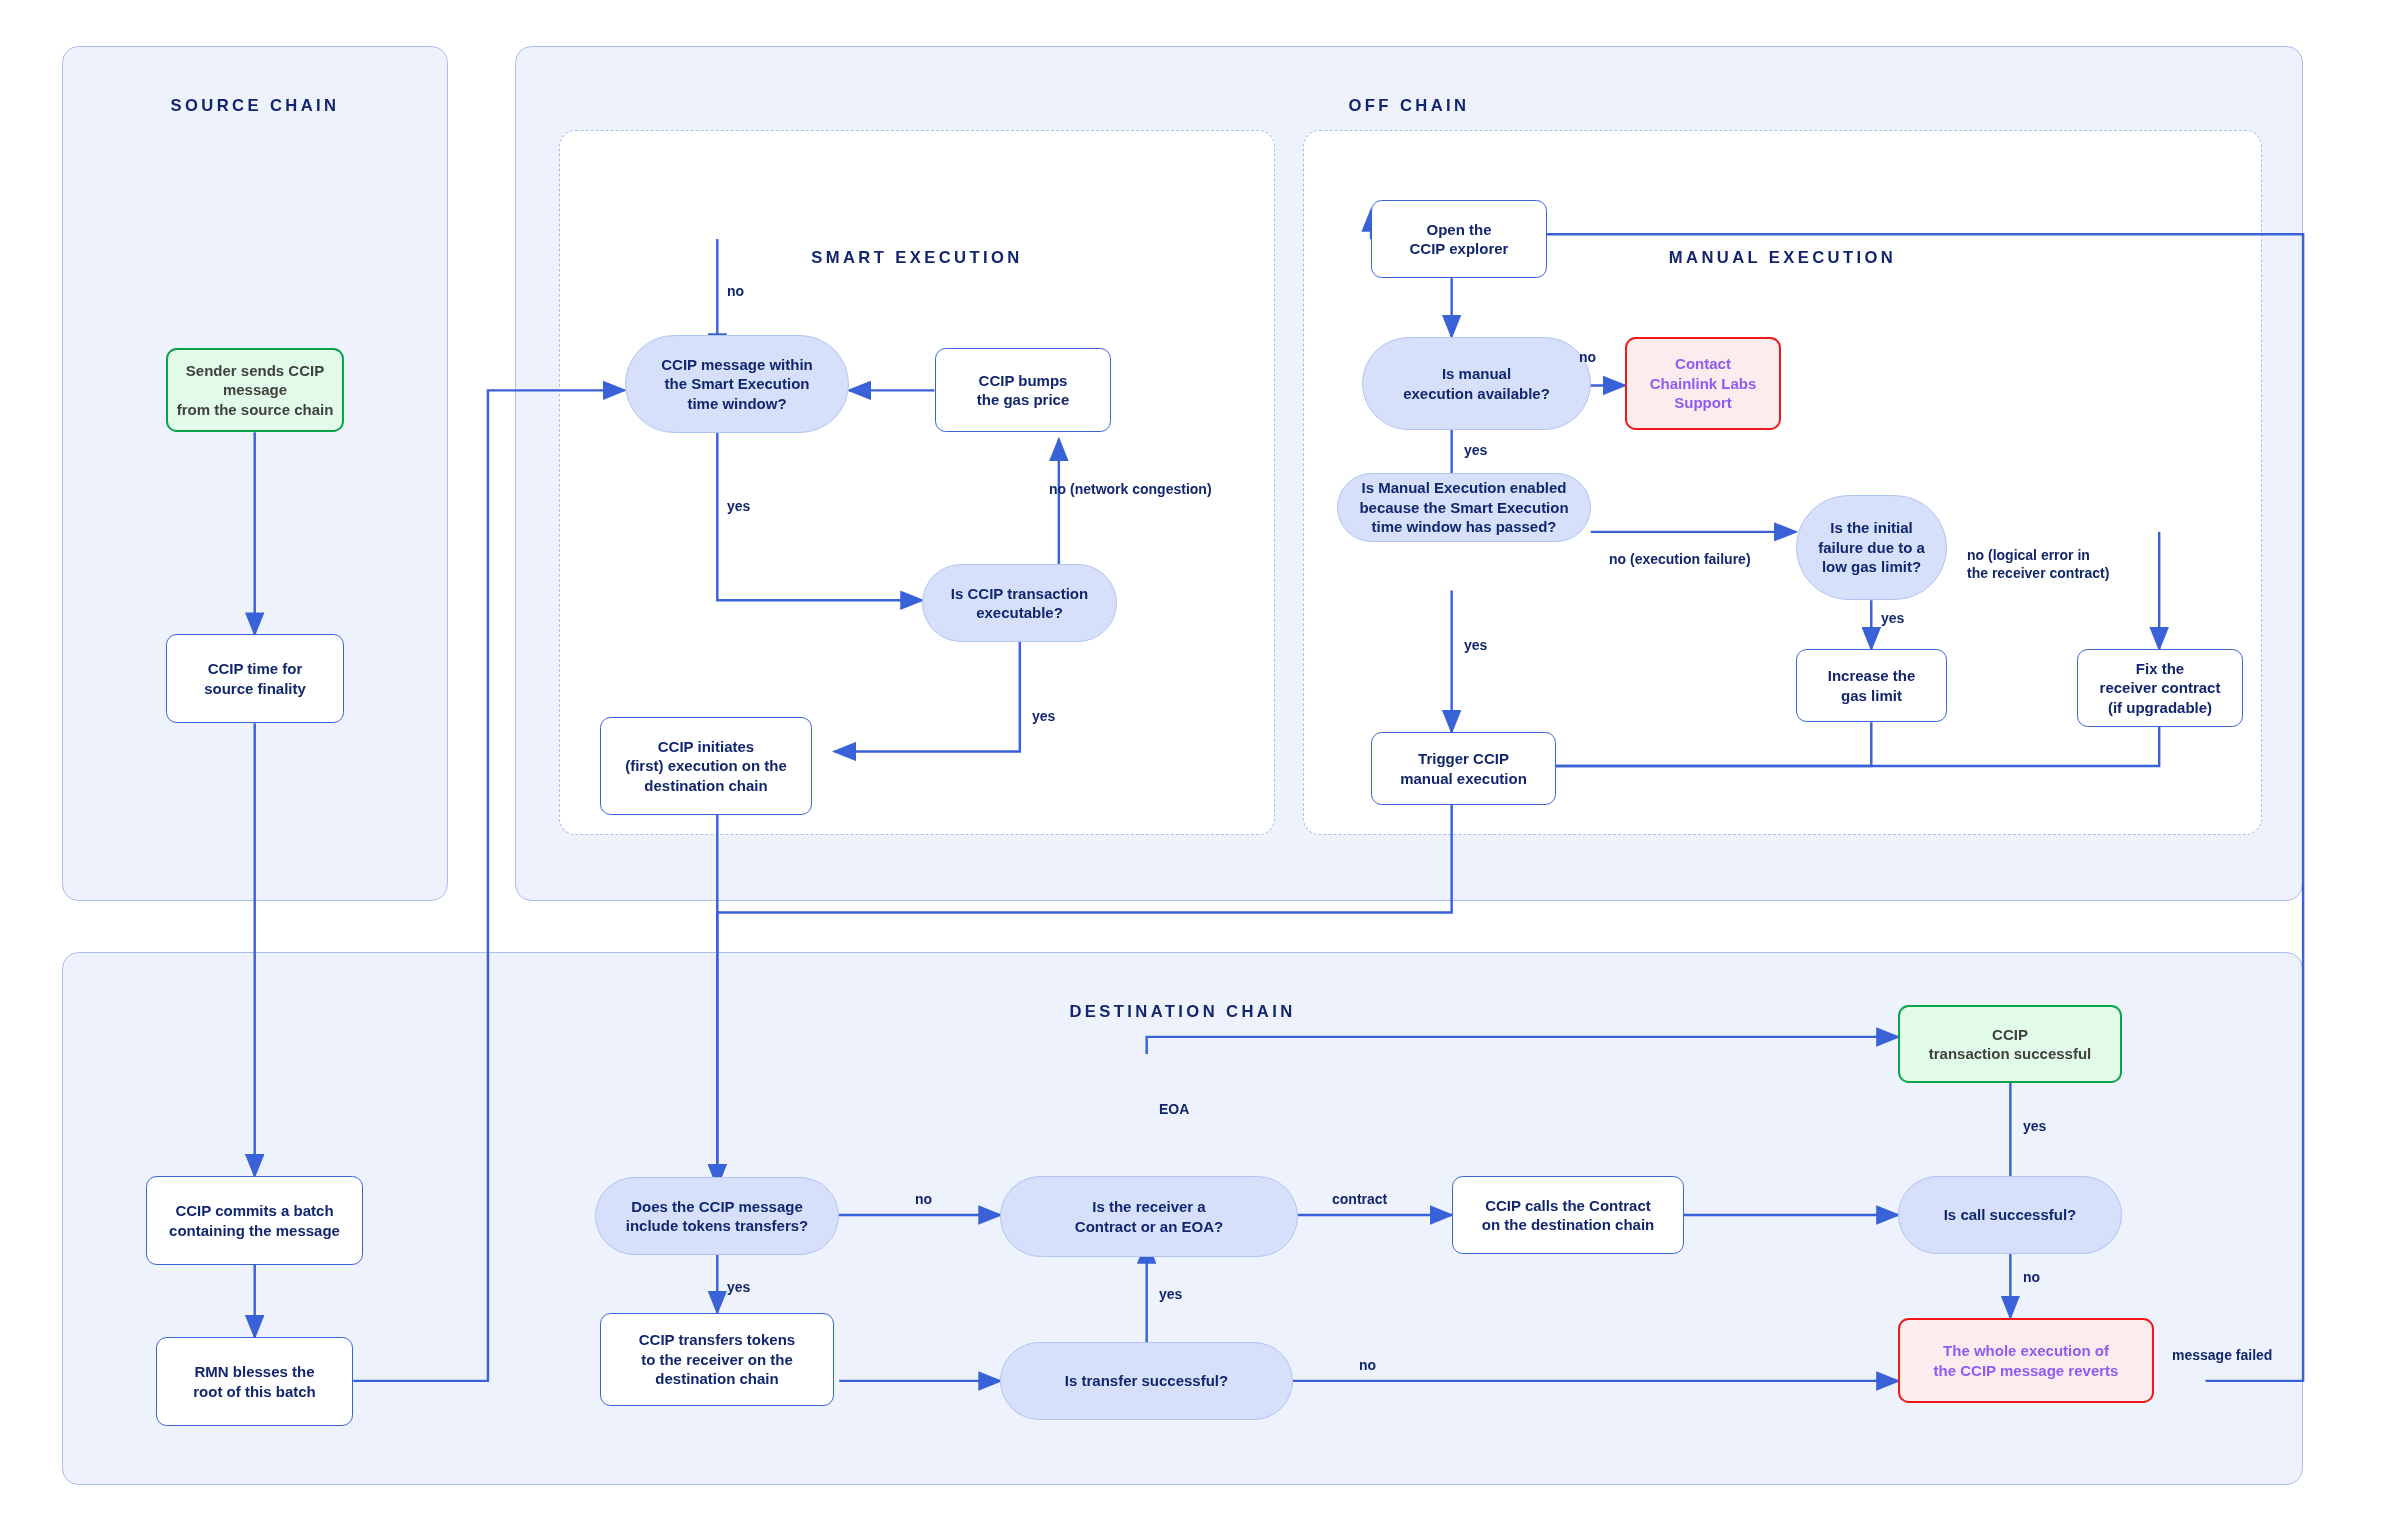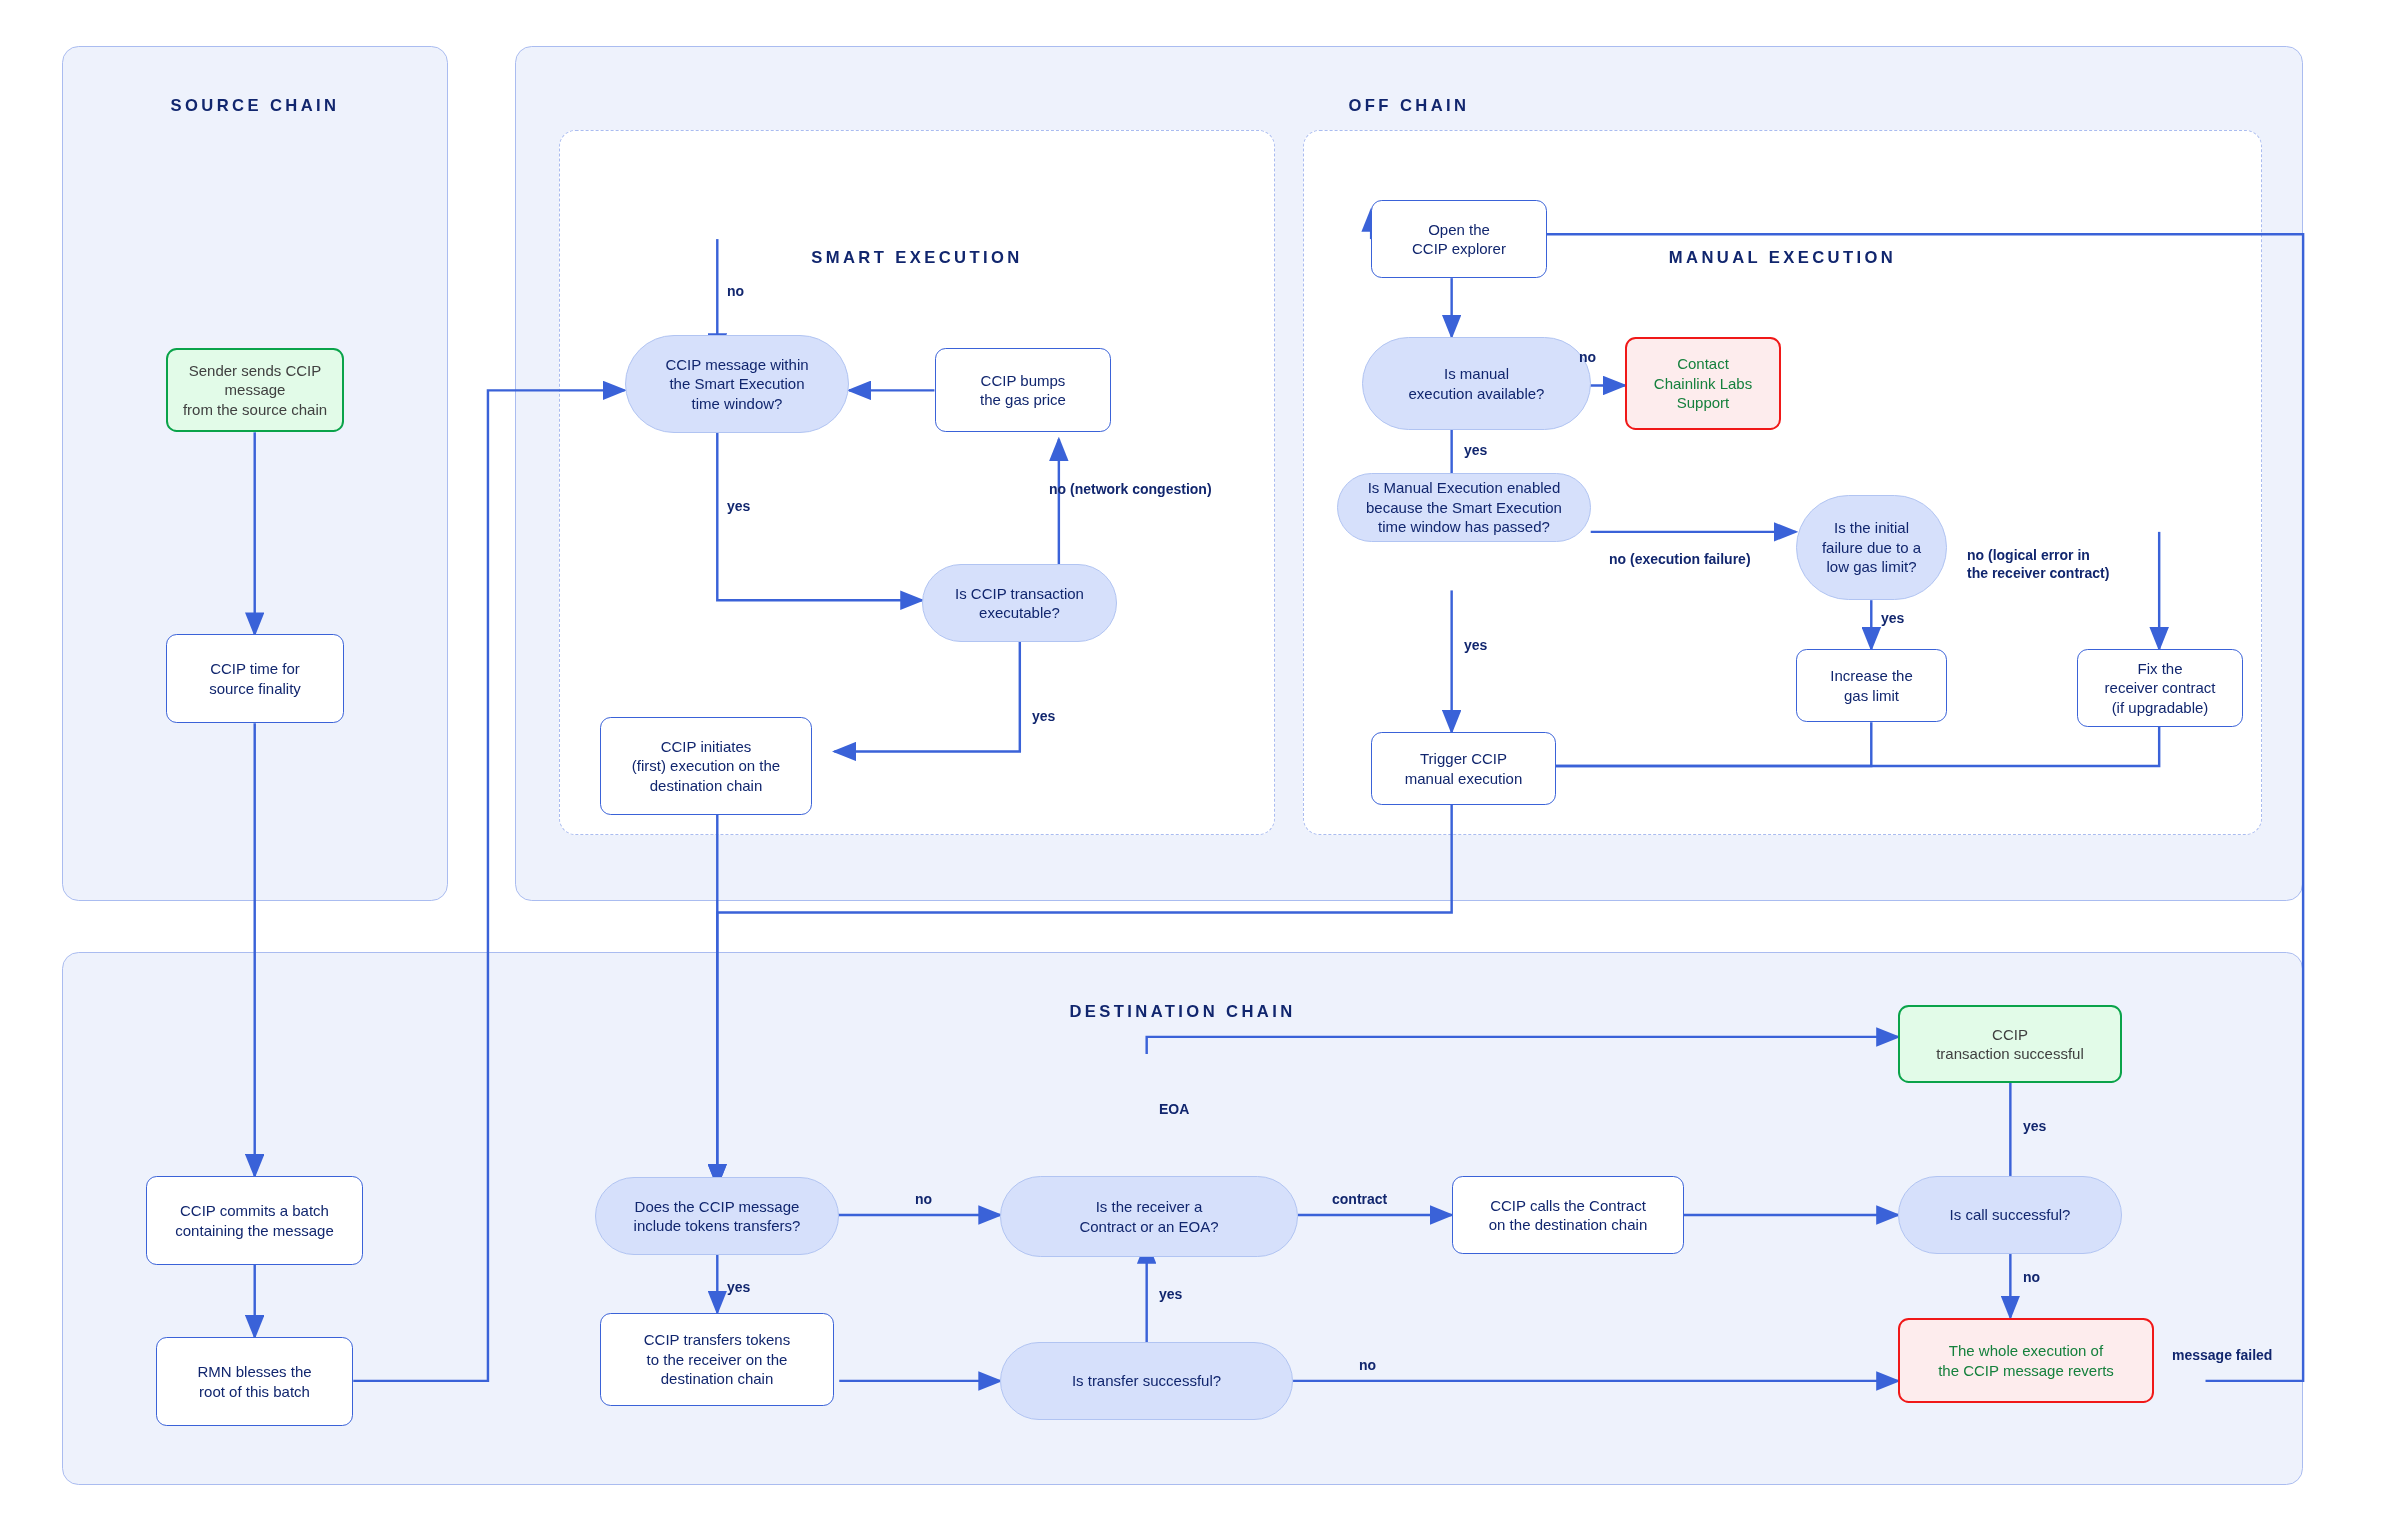--- a/index.html
+++ b/index.html
@@ -14,28 +14,28 @@
   .panel-title{
     position:absolute;left:0;right:0;text-align:center;
     color:#11266e;font-weight:700;letter-spacing:3.4px;font-size:16.6px;
     font-family:"Liberation Sans",sans-serif;
   }
 
   
   .node{
     position:absolute;box-sizing:border-box;display:flex;align-items:center;
     justify-content:center;text-align:center;line-height:1.30;
-    font-weight:400;font-size:15px;padding:2.9px 5.9px;
+    font-weight:700;font-size:15px;padding:2.9px 5.9px;
     font-family:"Liberation Sans",sans-serif;
   }
   .node .txt{width:100%;white-space:pre-line;}
   .proc{background:#ffffff;border:1.7px solid #3a62d8;border-radius:10.7px;color:#11266e;}
   .dec {background:#d6e0fb;border:1.7px solid #b1c4f2;border-radius:488px;color:#11266e;}
   .ok  {background:#e2fbe8;border:2px solid #0aa34a;border-radius:10.7px;color:#404040;}
-  .err {background:#fdeced;border:2px solid #f01818;border-radius:10.7px;color:#15803d;}
+  .err {background:#fdeced;border:2px solid #f01818;border-radius:10.7px;color:#8b5cf6;}
 
   
   .elabel{
     position:absolute;color:#11266e;font-weight:700;font-size:14px;
     white-space:pre-line;line-height:1.25;font-family:"Liberation Sans",sans-serif;
   }
 </style>
 </head>
 <body>
 

